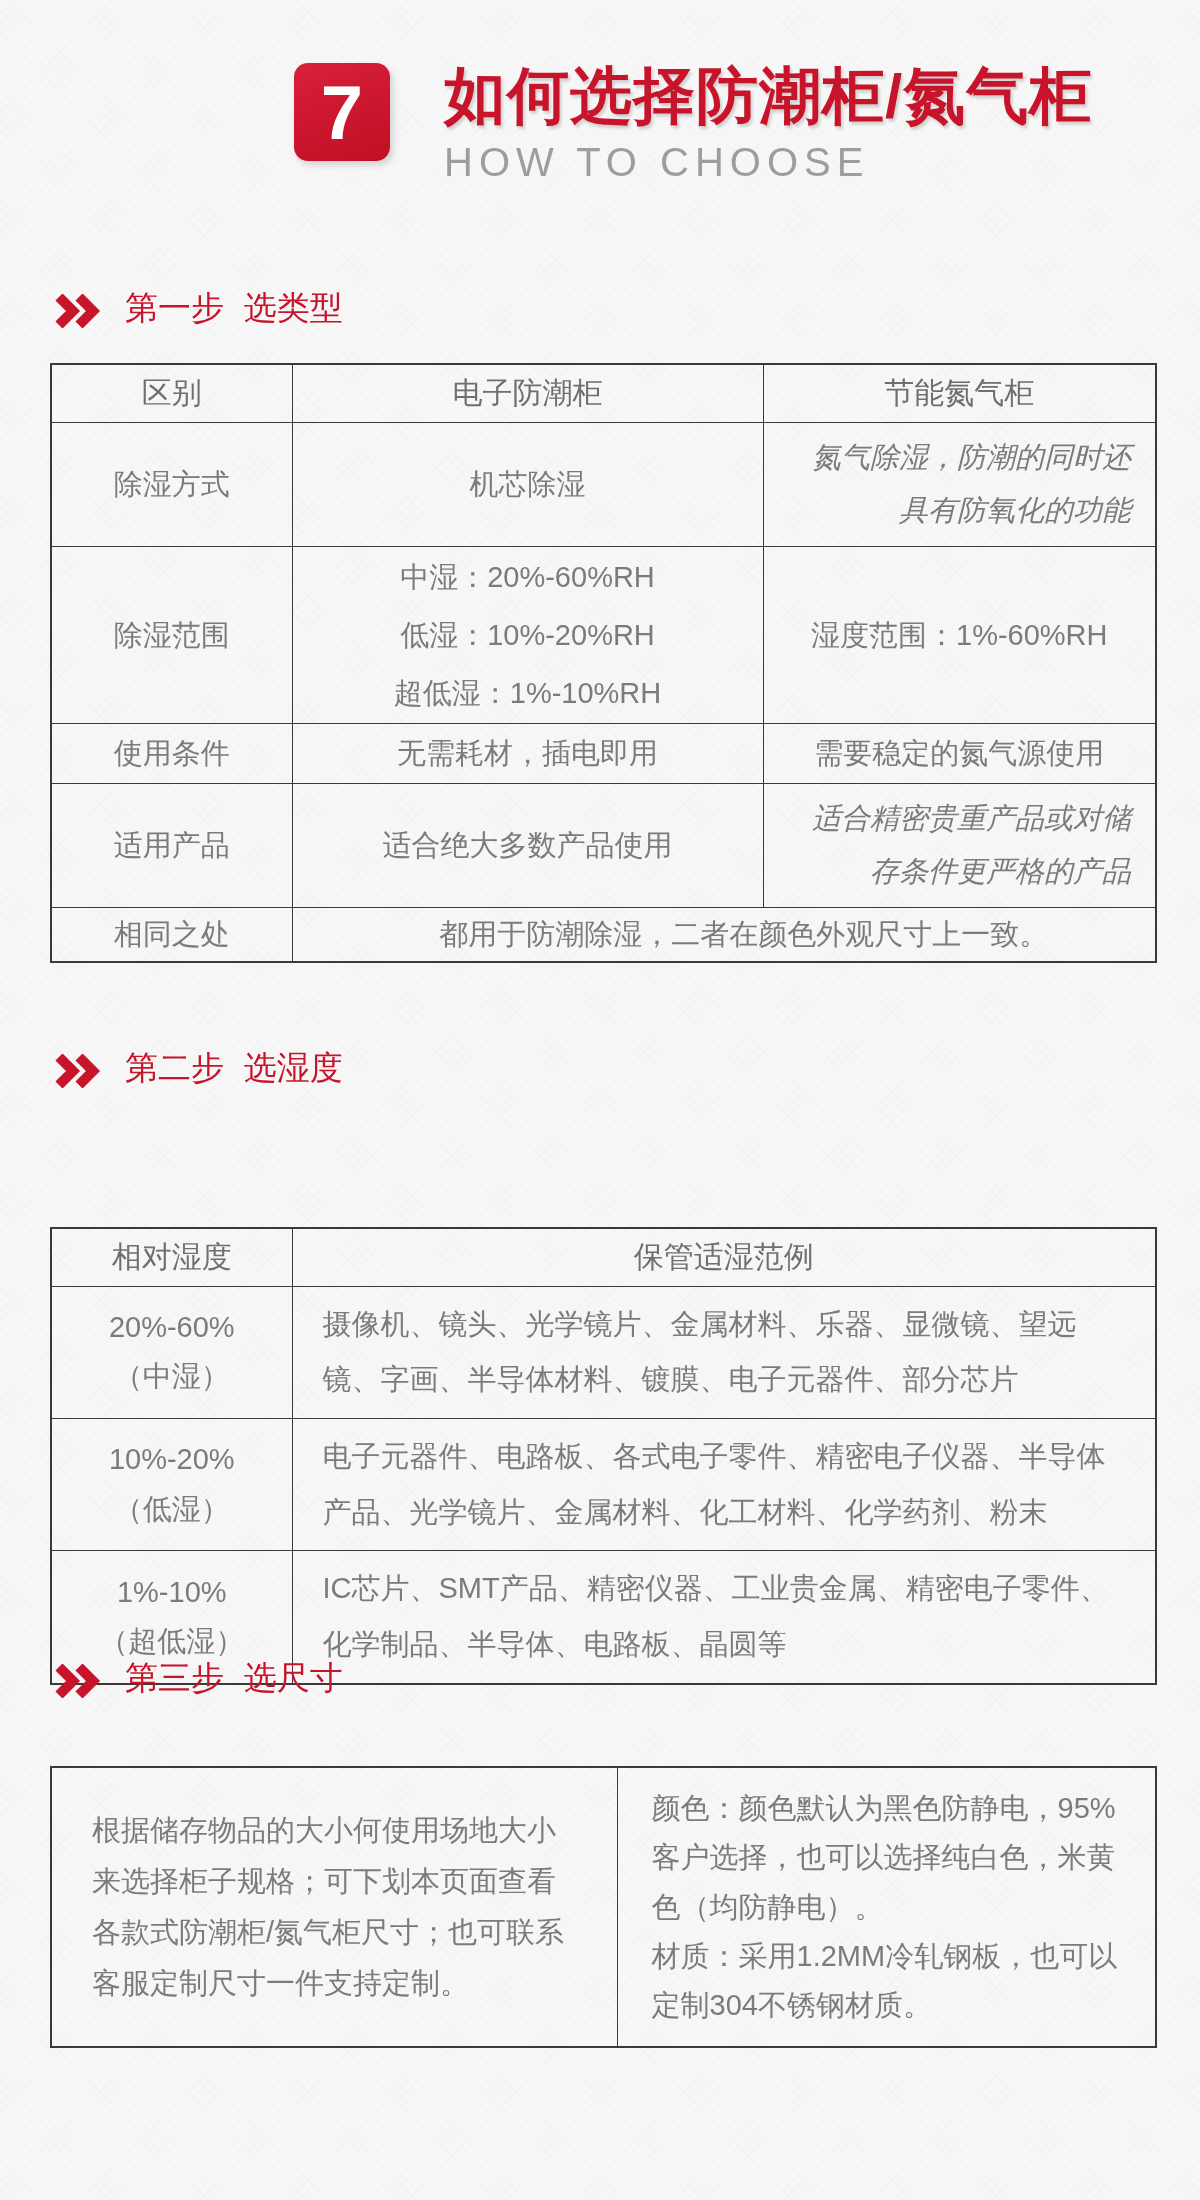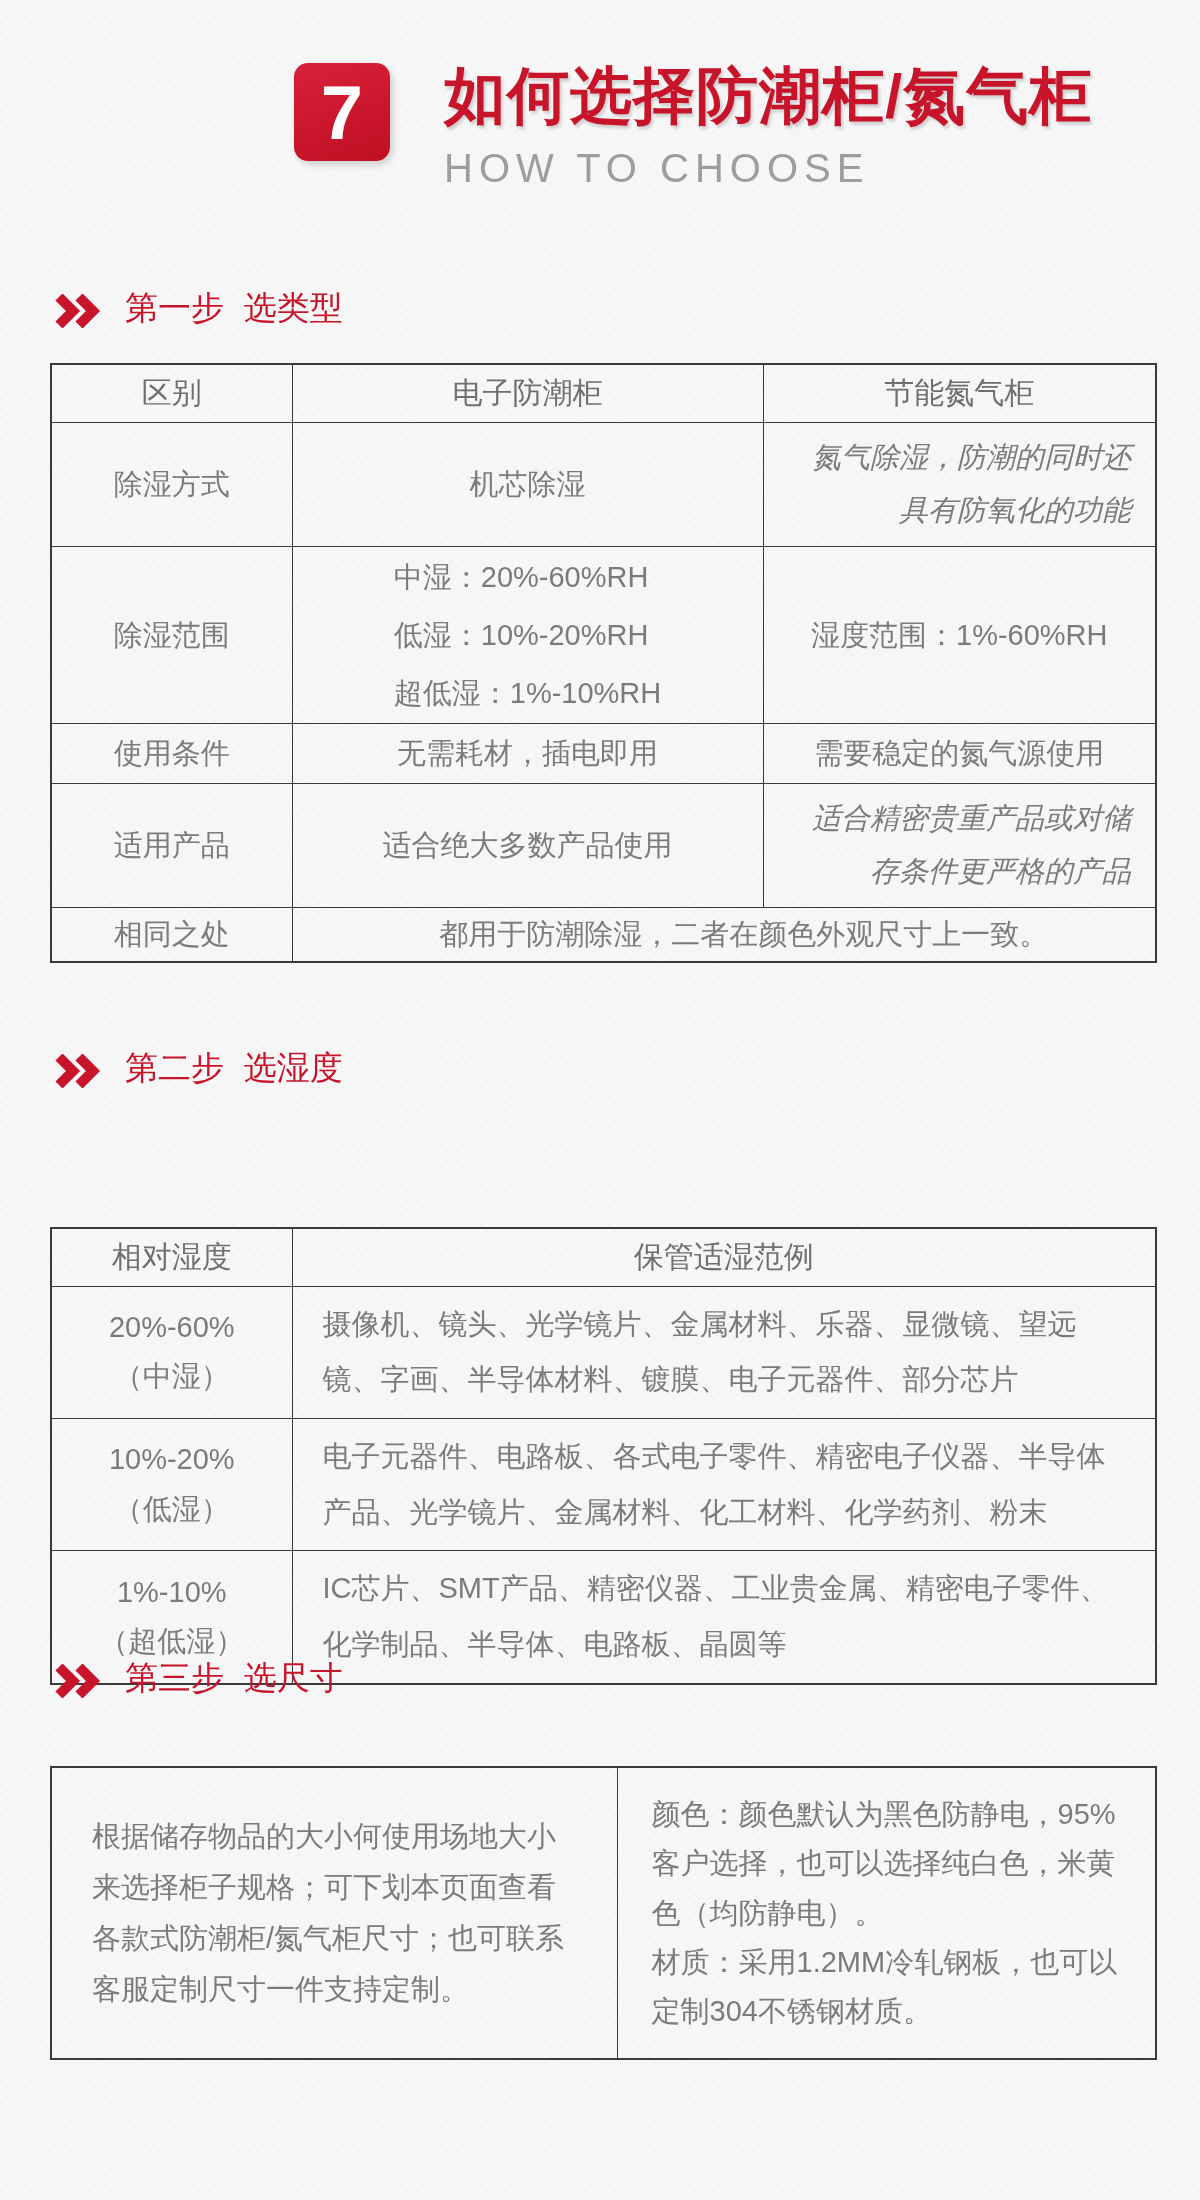--- a/index.html
+++ b/index.html
@@ -32,21 +32,21 @@
     display:flex;align-items:center;justify-content:center;
     box-shadow:3px 4px 7px rgba(0,0,0,0.15);
   }
   .title-wrap{margin-left:54px;padding-top:0;}
   .title{
     font-size:62px;font-weight:700;color:var(--accent);
     letter-spacing:1px;line-height:1.08;white-space:nowrap;
     text-shadow:2px 3px 3px rgba(0,0,0,0.16);
   }
   .subtitle{
-    margin-top:16px;font-size:40px;color:#9d9d9d;letter-spacing:6px;white-space:nowrap;
+    margin-top:10px;font-size:40px;color:#9d9d9d;letter-spacing:6px;white-space:nowrap;
   }
 
   
   .section{position:absolute;left:55px;display:flex;align-items:center;}
   .section .chev{width:46px;height:34px;margin-right:24px;flex:0 0 auto;}
   .section-title{font-size:33px;color:var(--accent);line-height:44px;white-space:nowrap;font-family:Liberation Mono, monospace;}
   #sec1{top:289px;} #sec2{top:1049px;} #sec3{top:1659px;}
 
   
   table{
@@ -61,28 +61,28 @@
     line-height:1.6;
   }
   th{font-size:30px;color:var(--thead);font-weight:400;}
   #type-table{top:363px;}
   #humidity-table{top:1227px;border-radius:7px;}
   #size-table{top:1766px;}
 
   .cell-left{text-align:right;padding:8px 24px;line-height:1.85;font-style:italic;}
   .stack-center{text-align:center;}
   .stack-center .stack{
-    display:inline-block;text-align:left;white-space:pre-line;line-height:2.0;
+    display:inline-block;text-align:center;white-space:pre-line;line-height:2.0;
   }
   .similarity{text-align:center;padding-left:40px;}
   .hum-label .range{display:block;line-height:1.7;}
   .hum-label .level{display:block;line-height:1.7;}
   .examples{text-align:left;padding:10px 30px;line-height:1.92;}
   .size-left{text-align:left;padding:10px 40px;line-height:1.76;vertical-align:middle;}
-  .size-right{text-align:left;padding:22px 34px;line-height:1.70;white-space:pre-line;vertical-align:middle;margin-left:8px;}
+  .size-right{text-align:left;padding:16px 34px;line-height:1.70;white-space:pre-line;vertical-align:middle;margin-left:8px;}
 </style>
 </head>
 <body>
 
 <div class="page">
 
   <div class="header">
     <div class="badge">
       <span>7</span>
     </div>

